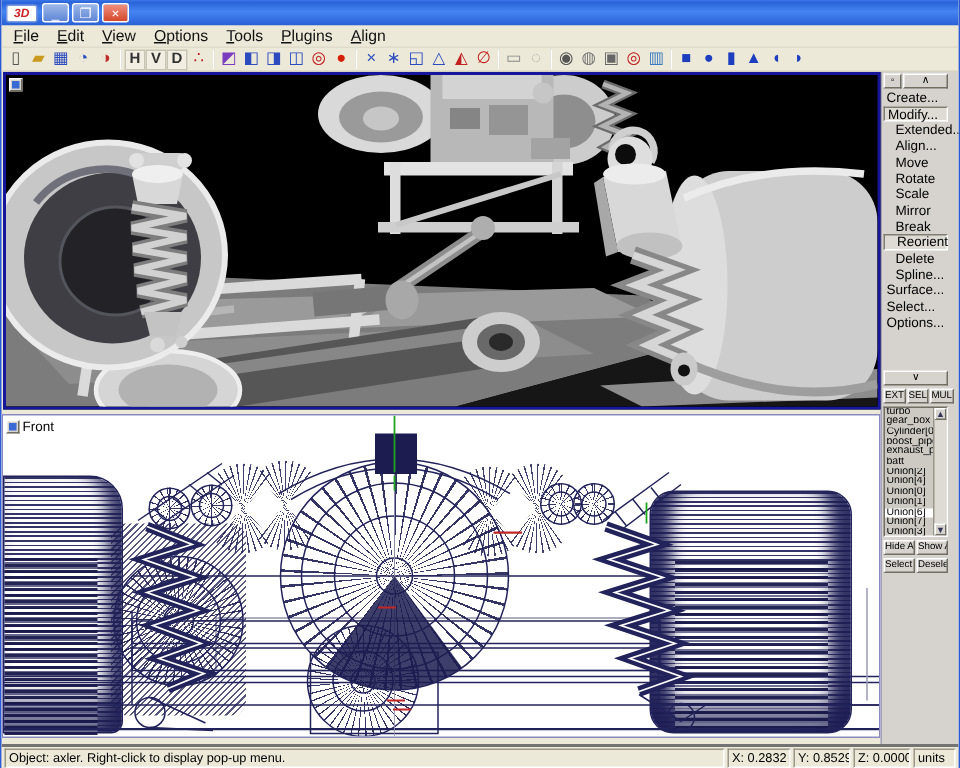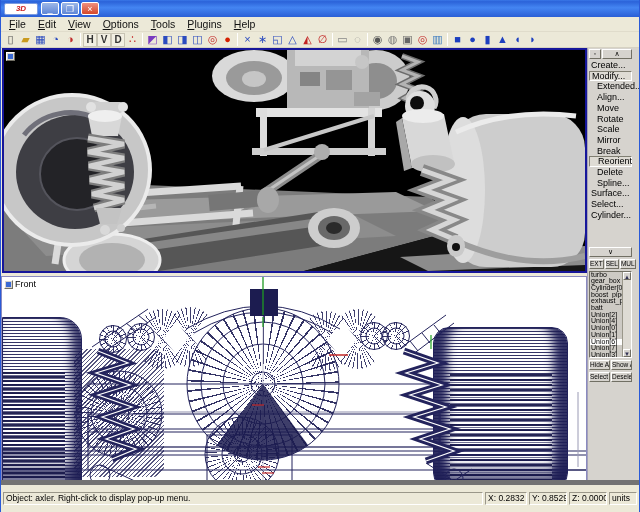--- a/index.html
+++ b/index.html
@@ -3,21 +3,21 @@
 <meta charset="utf-8">
 <style>
   * { margin:0; padding:0; box-sizing:border-box; }
   html,body { width:640px; height:512px; overflow:hidden; }
   body { font-family:"Liberation Sans", sans-serif; background:#ece9d8; position:relative;
          border-left:1px solid #2a5ad7; border-right:1px solid #2a5ad7; }
 
   
   .titlebar { height:17px; display:flex; align-items:center; padding:0 3px;
     background:linear-gradient(180deg,#3a77e8 0%,#2b63d9 10%,#4485f2 45%,#2a5fd6 100%); }
-  .app-icon { width:34px; height:12px; background:#fff; border:1px solid #7a9ae0; border-radius:2px;
+  .app-icon { width:21px; height:12px; background:#fff; border:1px solid #7a9ae0; border-radius:2px;
     font-size:8px; font-weight:bold; color:#c22; line-height:10px; text-align:center; margin-right:3px;font-style:italic; }
   .title-text { color:#fff; font-size:10.5px; font-weight:bold; flex:1;
     text-shadow:1px 1px 1px #123; white-space:nowrap; overflow:hidden; }
   .winbtns { display:flex; gap:2px; }
   .winbtn { width:18px; height:13px; font-size:9px; line-height:12px; text-align:center; color:#fff;
     border:1px solid #fff; border-radius:2px; background:linear-gradient(180deg,#9db8e8,#5f86d6); }
   .winbtn.close { background:linear-gradient(180deg,#ef9080,#d4482a); }
 
   
   .menubar { height:15px; display:flex; align-items:center; background:#ece9d8; padding-left:2px;
@@ -91,22 +91,22 @@
   .obj-scroll { position:absolute; right:0; top:0; width:9px; height:100%; background:#dedbd4;
     display:flex; flex-direction:column; justify-content:space-between; font-size:6px; text-align:center;
     border-left:1px solid #9a978a; }
   .obj-scroll .arr { height:8px; line-height:8px; background:#d6d3ce; border:1px solid;
     border-color:#fff #716f64 #716f64 #fff; color:#335; }
   .list-btn-row { display:flex; gap:1px; margin-top:2px; }
   .list-btn { flex:1; height:10px; font-size:6.5px; line-height:8px; text-align:center; background:#d6d3ce;
     border:1px solid; border-color:#fff #716f64 #716f64 #fff; white-space:nowrap; overflow:hidden; }
 
   
-  .statusbar { position:absolute; left:0; bottom:0; width:100%; height:32px; background:#ece9d8;
-    display:flex; align-items:center; gap:2px; padding:1px 2px; border-top:5px solid #737373; }
+  .statusbar { position:absolute; left:0; bottom:0; width:100%; height:16px; background:#ece9d8;
+    display:flex; align-items:center; gap:2px; padding:1px 2px; border-top:2px solid #737373; }
   .cell { border:1px solid; border-color:#9a9789 #fff #fff #9a9789; height:13px; font-size:8.5px;
     line-height:11px; padding:0 2px; white-space:nowrap; overflow:hidden; }
   .cell.msg { flex:1; }
   .cell.cx { width:42px; } .cell.cy { width:38px; } .cell.cz { width:38px; } .cell.cu { width:28px; }
 </style>
 </head>
 <body>
 
 <div class="titlebar">
   <div class="app-icon">3D</div>
@@ -117,21 +117,21 @@
   </div>
 </div>
 
 <div class="menubar">
   <span class="menu-item">File</span>
   <span class="menu-item">Edit</span>
   <span class="menu-item">View</span>
   <span class="menu-item">Options</span>
   <span class="menu-item">Tools</span>
   <span class="menu-item">Plugins</span>
-  <span class="menu-item">Help</span>
+  <span class="menu-item">Align</span>
 </div>
 
 <div class="toolbar">
   <span class="ti" style="color: rgb(85, 85, 85);">▯</span>
   <span class="ti" style="color: rgb(201, 154, 30);">▰</span>
   <span class="ti" style="color: rgb(43, 75, 191);">▦</span>
   <span class="ti" style="color: rgb(43, 75, 191);">◔</span>
   <span class="ti" style="color: rgb(191, 43, 43);">◑</span>
   <span class="tsep"></span>
   <span class="ti letter" style="color: rgb(51, 51, 51);">H</span>
@@ -382,21 +382,21 @@
     <div class="pm-item sub">Move</div>
     <div class="pm-item sub">Rotate</div>
     <div class="pm-item sub">Scale</div>
     <div class="pm-item sub">Mirror</div>
     <div class="pm-item sub">Break</div>
     <div class="pm-item sub pressed">Reorient</div>
     <div class="pm-item sub">Delete</div>
     <div class="pm-item sub">Spline...</div>
     <div class="pm-item">Surface...</div>
     <div class="pm-item">Select...</div>
-    <div class="pm-item">Cylinder...</div>
+    <div class="pm-item">Options...</div>
     <div class="rp-btn rp-chevron-down">∨</div>
     <div class="mode-row">
       <div class="mode-btn">EXT</div>
       <div class="mode-btn">SEL</div>
       <div class="mode-btn">MUL</div>
     </div>
     <div class="obj-list">
       <div class="obj">turbo</div>
       <div class="obj">gear_box</div>
       <div class="obj">Cylinder[0]</div>

